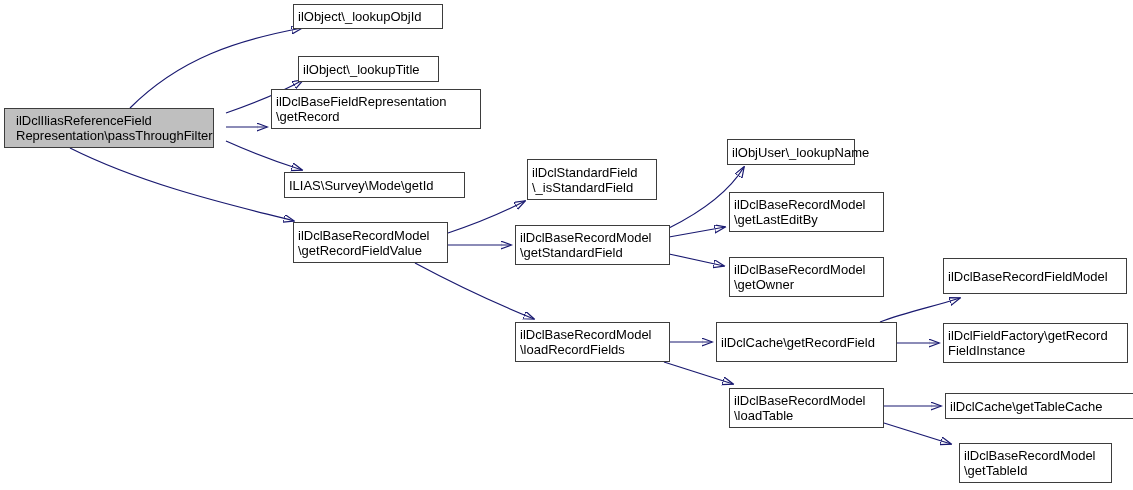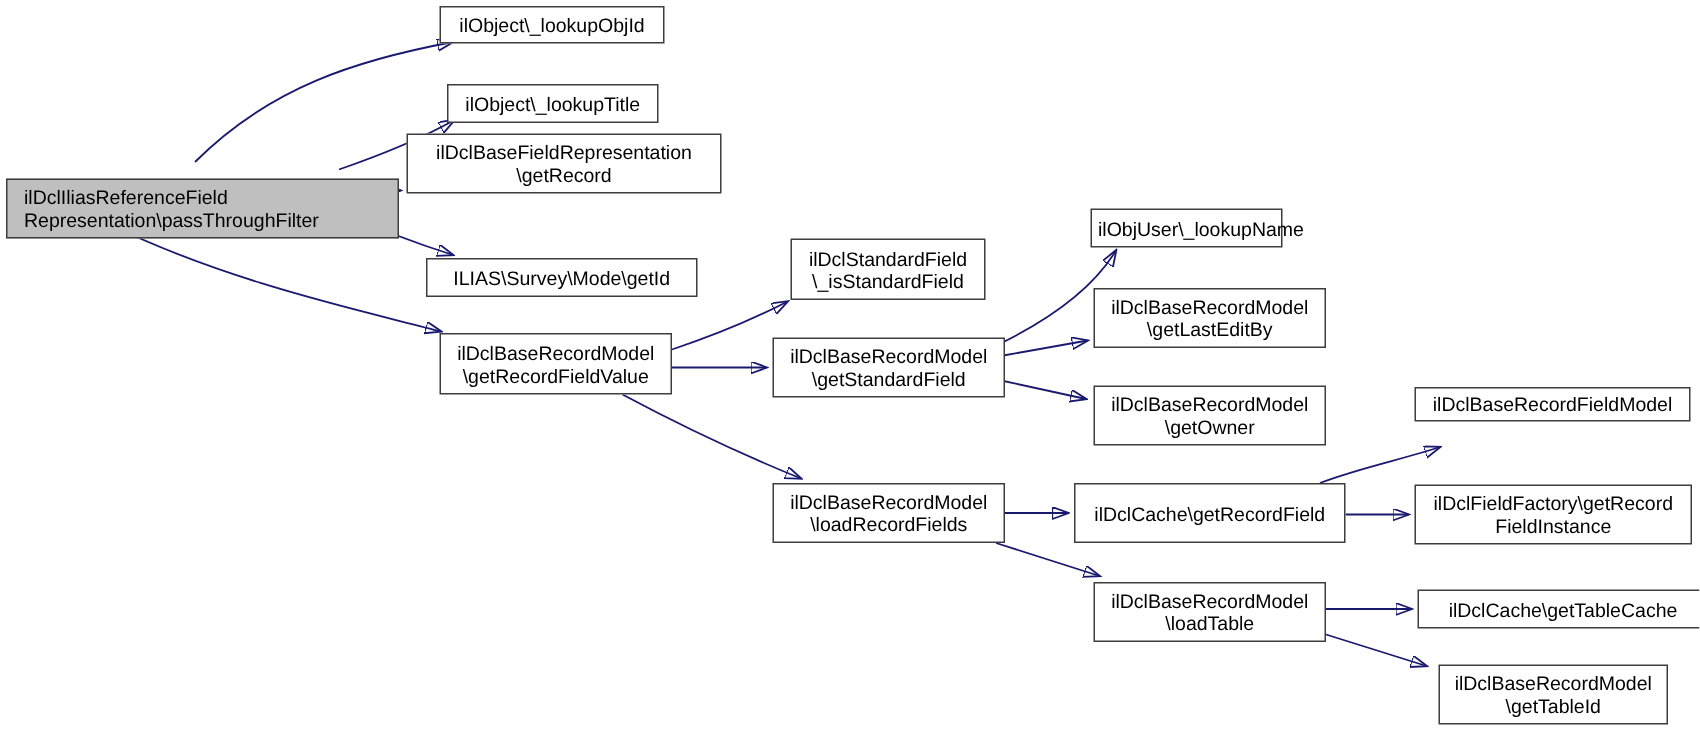--- a/index.html
+++ b/index.html
@@ -13,21 +13,21 @@
   .edges{position:absolute;left:0;top:0;width:1133px;height:490px;}
   .edges path{stroke:#191970;stroke-width:1.2;fill:none;}
   .node{
     position:absolute;
     box-sizing:border-box;
     border:1px solid #3d3d3d;
     background:#ffffff;
     color:#000000;
     font-size:13px;
     line-height:15px;
-    text-align:center;
+    text-align:left;
     display:flex;
     flex-direction:column;
     justify-content:center;
     padding:2px 4px;
     white-space:nowrap;
     cursor:pointer;
   }
   .node span{display:block;}
   .node.root{
     background:#bfbfbf;
@@ -58,21 +58,21 @@
     <path d="M669,237 L725,227" marker-end="url(#ah)"></path>
     <path d="M669,254 L724,266" marker-end="url(#ah)"></path>
     <path d="M670,342 L712,342" marker-end="url(#ah)"></path>
     <path d="M664,362 L733,384" marker-end="url(#ah)"></path>
     <path d="M880,322 C906,312 936,306 960,298" marker-end="url(#ah)"></path>
     <path d="M897,343 L939,343" marker-end="url(#ah)"></path>
     <path d="M884,406 L941,406" marker-end="url(#ah)"></path>
     <path d="M884,423 L951,444" marker-end="url(#ah)"></path>
   </svg>
 
-  <div class="node root" style="left:4px;top:119px;width:262px;height:40px">
+  <div class="node root" style="left:4px;top:108px;width:210px;height:40px">
     <span>ilDclIliasReferenceField</span>
     <span>Representation\passThroughFilter</span>
   </div>
 
   <div class="node" style="left:293px;top:4px;width:150px;height:25px">
     <span>ilObject\_lookupObjId</span>
   </div>
 
   <div class="node" style="left:298px;top:56px;width:141px;height:26px">
     <span>ilObject\_lookupTitle</span>
@@ -123,21 +123,21 @@
 
   <div class="node" style="left:716px;top:322px;width:181px;height:40px">
     <span>ilDclCache\getRecordField</span>
   </div>
 
   <div class="node" style="left:729px;top:388px;width:155px;height:40px">
     <span>ilDclBaseRecordModel</span>
     <span>\loadTable</span>
   </div>
 
-  <div class="node" style="left:943px;top:258px;width:184px;height:23px">
+  <div class="node" style="left:943px;top:258px;width:184px;height:36px">
     <span>ilDclBaseRecordFieldModel</span>
   </div>
 
   <div class="node" style="left:943px;top:323px;width:185px;height:40px">
     <span>ilDclFieldFactory\getRecord</span>
     <span>FieldInstance</span>
   </div>
 
   <div class="node" style="left:945px;top:393px;width:194px;height:26px">
     <span>ilDclCache\getTableCache</span>

